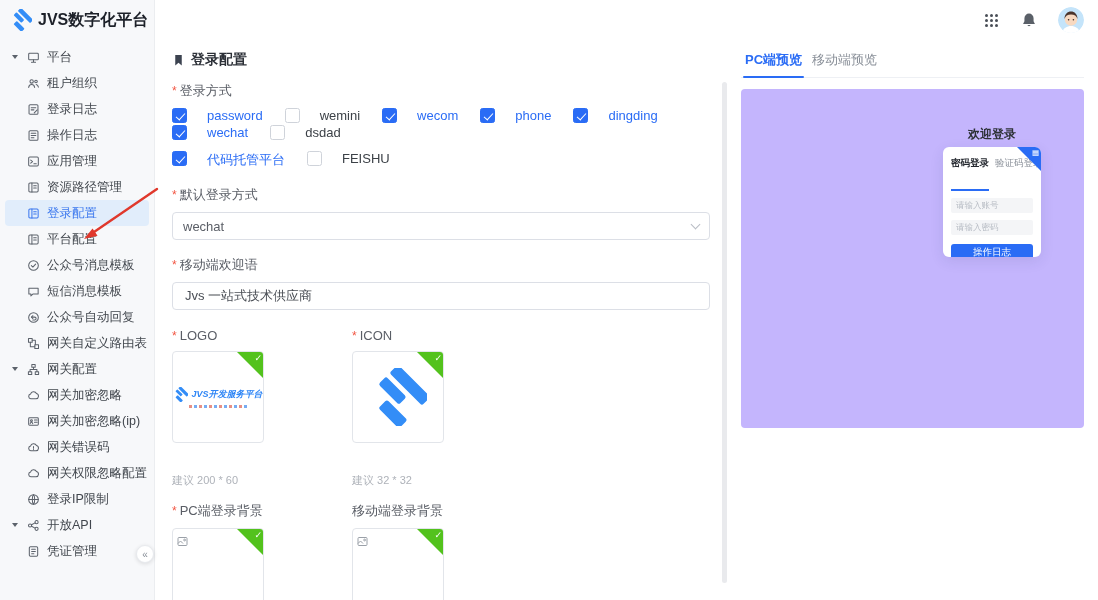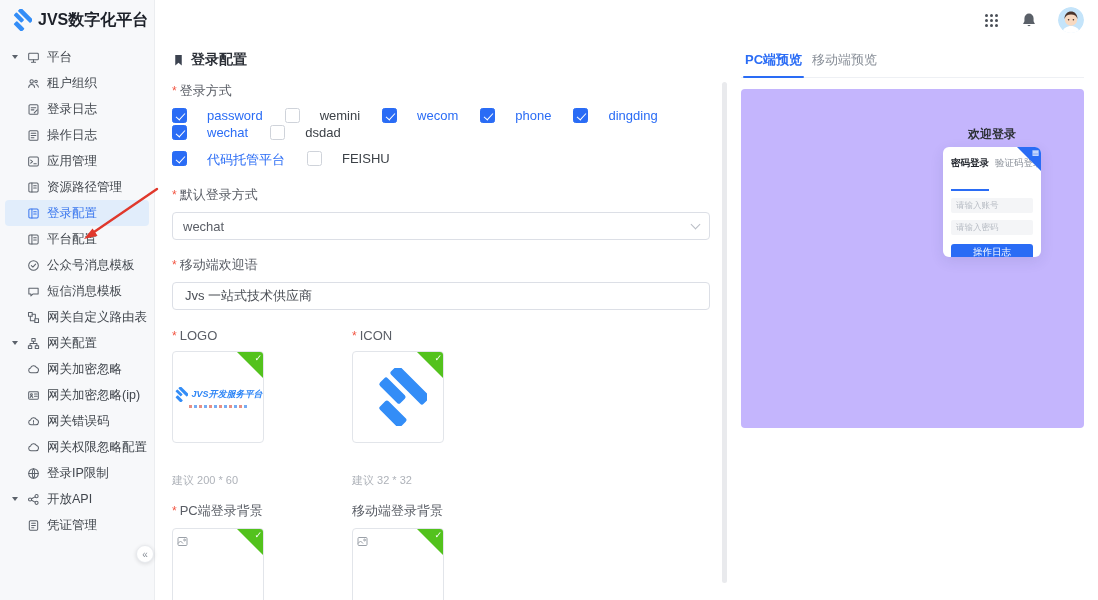--- a/index.html
+++ b/index.html
@@ -198,20 +198,30 @@
         <span class="s-ico">
           <svg viewBox="0 0 14 14">
             <path d="M2 3.4h10v6.2H6.6L4.2 11.8V9.6H2z"></path>
           </svg>
         </span>
         <span class="s-label">短信消息模板</span>
       </div>
       <div class="s-item">
         <span class="s-ico">
           <svg viewBox="0 0 14 14">
+            <circle cx="7" cy="7" r="5.2"></circle>
+            <path d="M5 6.6h3.3a1.5 1.5 0 0 1 0 3H6.2"></path>
+            <path d="M6.3 5.1 4.8 6.6l1.5 1.5"></path>
+          </svg>
+        </span>
+        <span class="s-label">公众号自动回复</span>
+      </div>
+      <div class="s-item">
+        <span class="s-ico">
+          <svg viewBox="0 0 14 14">
             <rect x="1.6" y="1.6" width="4" height="4"></rect>
             <rect x="8.4" y="8.4" width="4" height="4"></rect>
             <path d="M5.6 3.6h3.4v4.8M3.6 5.6v4.8h4.8"></path>
           </svg>
         </span>
         <span class="s-label">网关自定义路由表</span>
       </div>
       <div class="s-item">
         <span class="caret"></span>
         <span class="s-ico">

